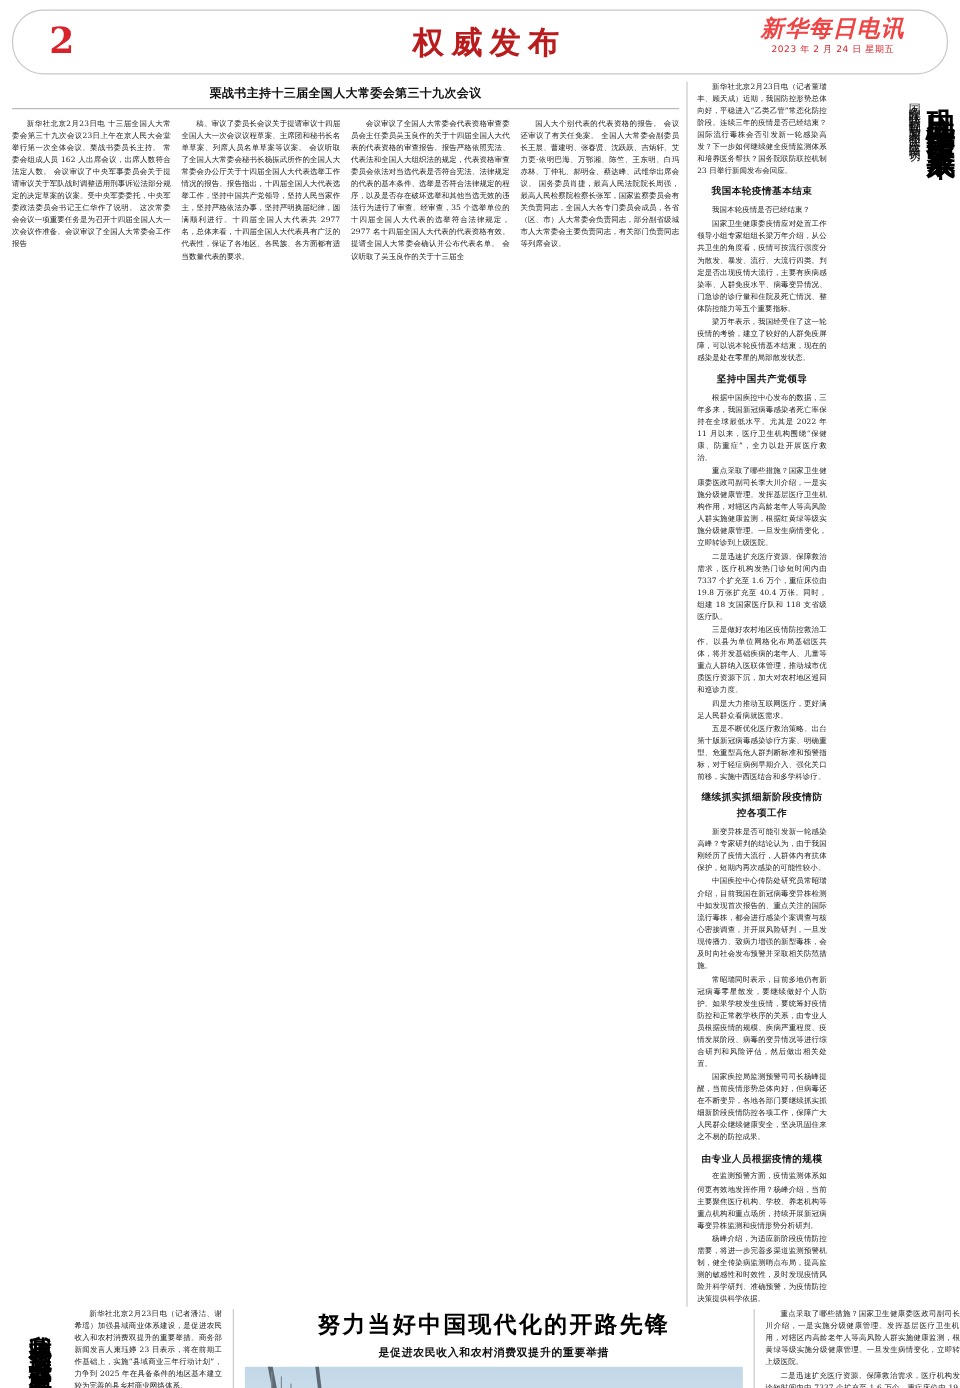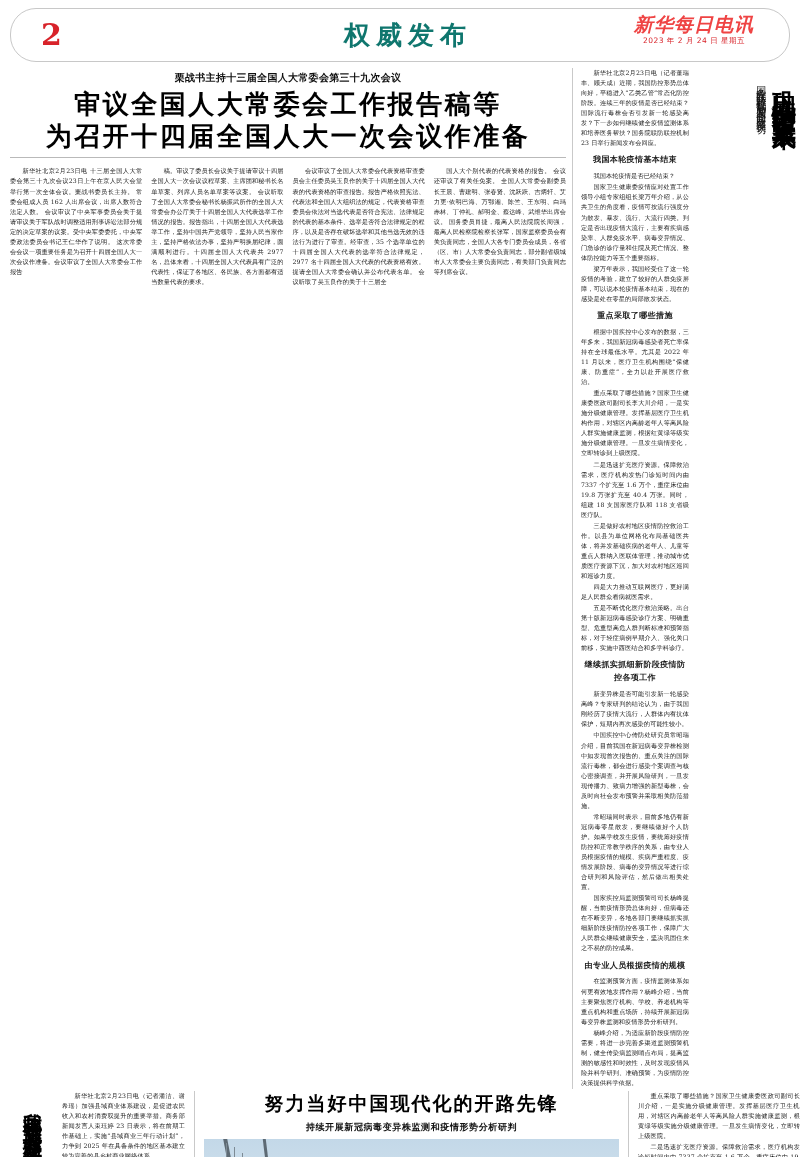--- a/index.html
+++ b/index.html
@@ -19,21 +19,21 @@
     border:1.5px solid #c8c8c8;border-radius:26px;
     display:flex;align-items:center;
   }
   .page-num{
     position:absolute;left:30px;top:50%;transform:translateY(-50%);
     color:#d8232a;font-family:"DejaVu Serif","Liberation Serif",serif;
     font-size:30px;font-weight:700;line-height:1;
   }
   .mast-title{
     position:absolute;left:16px;right:0;text-align:center;
-    color:#0f766e;font-family:"DejaVu Serif","Liberation Serif",serif;
+    color:#b91c1c;font-family:"DejaVu Serif","Liberation Serif",serif;
     font-weight:700;font-size:26px;letter-spacing:6px;
   }
   .mast-brand{
     position:absolute;right:20px;top:6px;text-align:center;width:150px;
   }
   .brand-logo{
     color:#ef4444;font-family:"DejaVu Serif","Liberation Serif",serif;
     font-weight:700;font-size:19px;letter-spacing:1px;
     font-style:italic;line-height:1.05;white-space:nowrap;
   }
@@ -130,24 +130,20 @@
     <div class="mast-brand">
       <div class="brand-logo">新华每日电讯</div>
       <div class="brand-date">2023 年 2 月 24 日  星期五</div>
     </div>
   </div>
 
   <div style="display:flex;">
     <div style="width:556px;flex:none;">
       <div class="lead-head">
         <div class="lead-kicker">栗战书主持十三届全国人大常委会第三十九次会议</div>
-        <div class="lead-main">
-          <div>审议全国人大常委会工作报告稿等</div>
-          <div>为召开十四届全国人大一次会议作准备</div>
-        </div>
       </div>
       <hr class="hr-thin">
       <div class="top-cols">
         <div class="body-col">
             <p>新华社北京2月23日电 十三届全国人大常委会第三十九次会议23日上午在京人民大会堂举行第一次全体会议。栗战书委员长主持。
 常委会组成人员 162 人出席会议，出席人数符合法定人数。
 会议审议了中央军事委员会关于提请审议关于军队战时调整适用刑事诉讼法部分规定的决定草案的议案。受中央军委委托，中央军委政法委员会书记王仁华作了说明。
 这次常委会会议一项重要任务是为召开十四届全国人大一次会议作准备。会议审议了全国人大常委会工作报告</p>
           </div>
         <div class="body-col">
@@ -167,21 +163,21 @@
       </div>
     </div>
 
     <div style="width:224px;flex:none;display:flex;gap:5px;padding-left:8px;border-left:1px solid #c9c9c9;margin-left:6px;margin-top:6px;">
       <div class="body-col" style="width:108px;flex:none;">
         <p>新华社北京2月23日电（记者董瑞丰、顾天成）近期，我国防控形势总体向好，平稳进入“乙类乙管”常态化防控阶段。连续三年的疫情是否已经结束？国际流行毒株会否引发新一轮感染高发？下一步如何继续健全疫情监测体系和培养医务帮扶？国务院联防联控机制 23 日举行新闻发布会回应。</p>
         <div class="subhead">我国本轮疫情基本结束</div>
         <p>我国本轮疫情是否已经结束？</p>
         <p>国家卫生健康委疫情应对处置工作领导小组专家组组长梁万年介绍，从公共卫生的角度看，疫情可按流行强度分为散发、暴发、流行、大流行四类。判定是否出现疫情大流行，主要有疾病感染率、人群免疫水平、病毒变异情况、门急诊的诊疗量和住院及死亡情况、整体防控能力等五个重要指标。</p>
         <p>梁万年表示，我国经受住了这一轮疫情的考验，建立了较好的人群免疫屏障，可以说本轮疫情基本结束，现在的感染是处在零星的局部散发状态。</p>
-        <div class="subhead">重点采取了哪些措施</div>
+        <div class="subhead">坚持中国共产党领导</div>
         <p>根据中国疾控中心发布的数据，三年多来，我国新冠病毒感染者死亡率保持在全球最低水平。尤其是 2022 年 11 月以来，医疗卫生机构围绕“保健康、防重症”，全力以赴开展医疗救治。</p>
         <p>重点采取了哪些措施？国家卫生健康委医政司副司长李大川介绍，一是实施分级健康管理。发挥基层医疗卫生机构作用，对辖区内高龄老年人等高风险人群实施健康监测，根据红黄绿等级实施分级健康管理。一旦发生病情变化，立即转诊到上级医院。</p>
         <p>二是迅速扩充医疗资源。保障救治需求，医疗机构发热门诊短时间内由 7337 个扩充至 1.6 万个，重症床位由 19.8 万张扩充至 40.4 万张。同时，组建 18 支国家医疗队和 118 支省级医疗队。</p>
         <p>三是做好农村地区疫情防控救治工作。以县为单位网格化布局基础医共体，将并发基础疾病的老年人、儿童等重点人群纳入医联体管理，推动城市优质医疗资源下沉，加大对农村地区巡回和巡诊力度。</p>
         <p>四是大力推动互联网医疗，更好满足人民群众看病就医需求。</p>
         <p>五是不断优化医疗救治策略。出台第十版新冠病毒感染诊疗方案、明确重型、危重型高危人群判断标准和预警指标，对于轻症病例早期介入、强化关口前移，实施中西医结合和多学科诊疗。</p>
         <div class="subhead">继续抓实抓细新阶段疫情防控各项工作</div>
         <p>新变异株是否可能引发新一轮感染高峰？专家研判的结论认为，由于我国刚经历了疫情大流行，人群体内有抗体保护，短期内再次感染的可能性较小。</p>
         <p>中国疾控中心传防处研究员常昭瑞介绍，目前我国在新冠病毒变异株检测中如发现首次报告的、重点关注的国际流行毒株，都会进行感染个案调查与核心密接调查，并开展风险研判，一旦发现传播力、致病力增强的新型毒株，会及时向社会发布预警并采取相关防范措施。</p>
         <p>常昭瑞同时表示，目前多地仍有新冠病毒零星散发，要继续做好个人防护。如果学校发生疫情，要统筹好疫情防控和正常教学秩序的关系，由专业人员根据疫情的规模、疾病严重程度、疫情发展阶段、病毒的变异情况等进行综合研判和风险评估，然后做出相关处置。</p>
@@ -209,21 +205,21 @@
 
         </div>
       </div>
 
     </div>
 
     <div class="vrule"></div>
 
     <div style="width:415px;flex:none;">
       <div class="photo-headline">努力当好中国现代化的开路先锋</div>
-      <div class="photo-sub">持续开展新冠病毒变异株监测和疫情形势分析研判</div>
+      <div class="photo-sub">是促进农民收入和农村消费双提升的重要举措</div>
 
       <div class="photo">
         <div class="ph-sky"></div>
 
         <div class="ph-cable" style="left:18px;top:-6px;width:4px;height:78px;transform:rotate(-11deg);"></div>
 
         <div class="ph-cable" style="left:58px;top:-6px;width:3px;height:92px;transform:rotate(-7deg);"></div>
 
         <div class="ph-hanger" style="left:22px;top:4px;height:30px;"></div>
         <div class="ph-hanger" style="left:30px;top:8px;height:34px;"></div>

